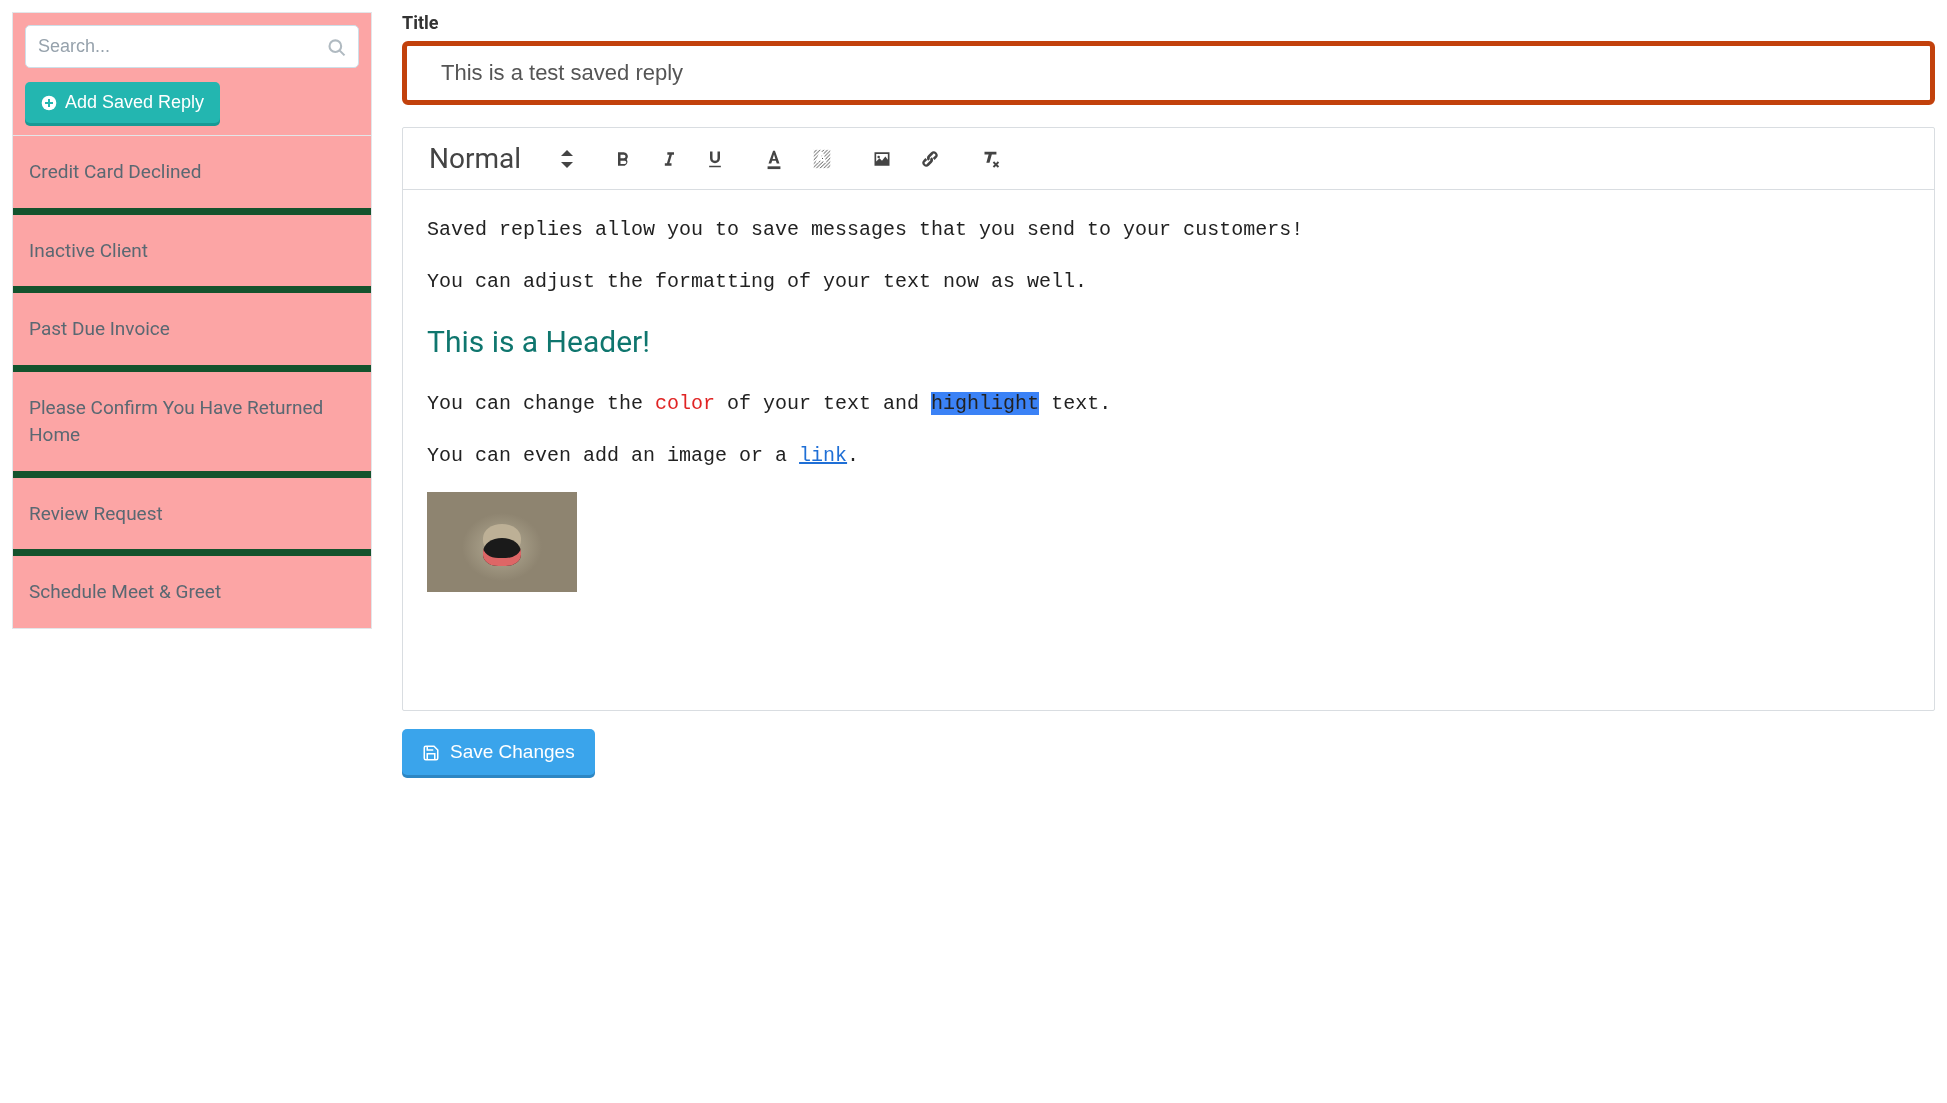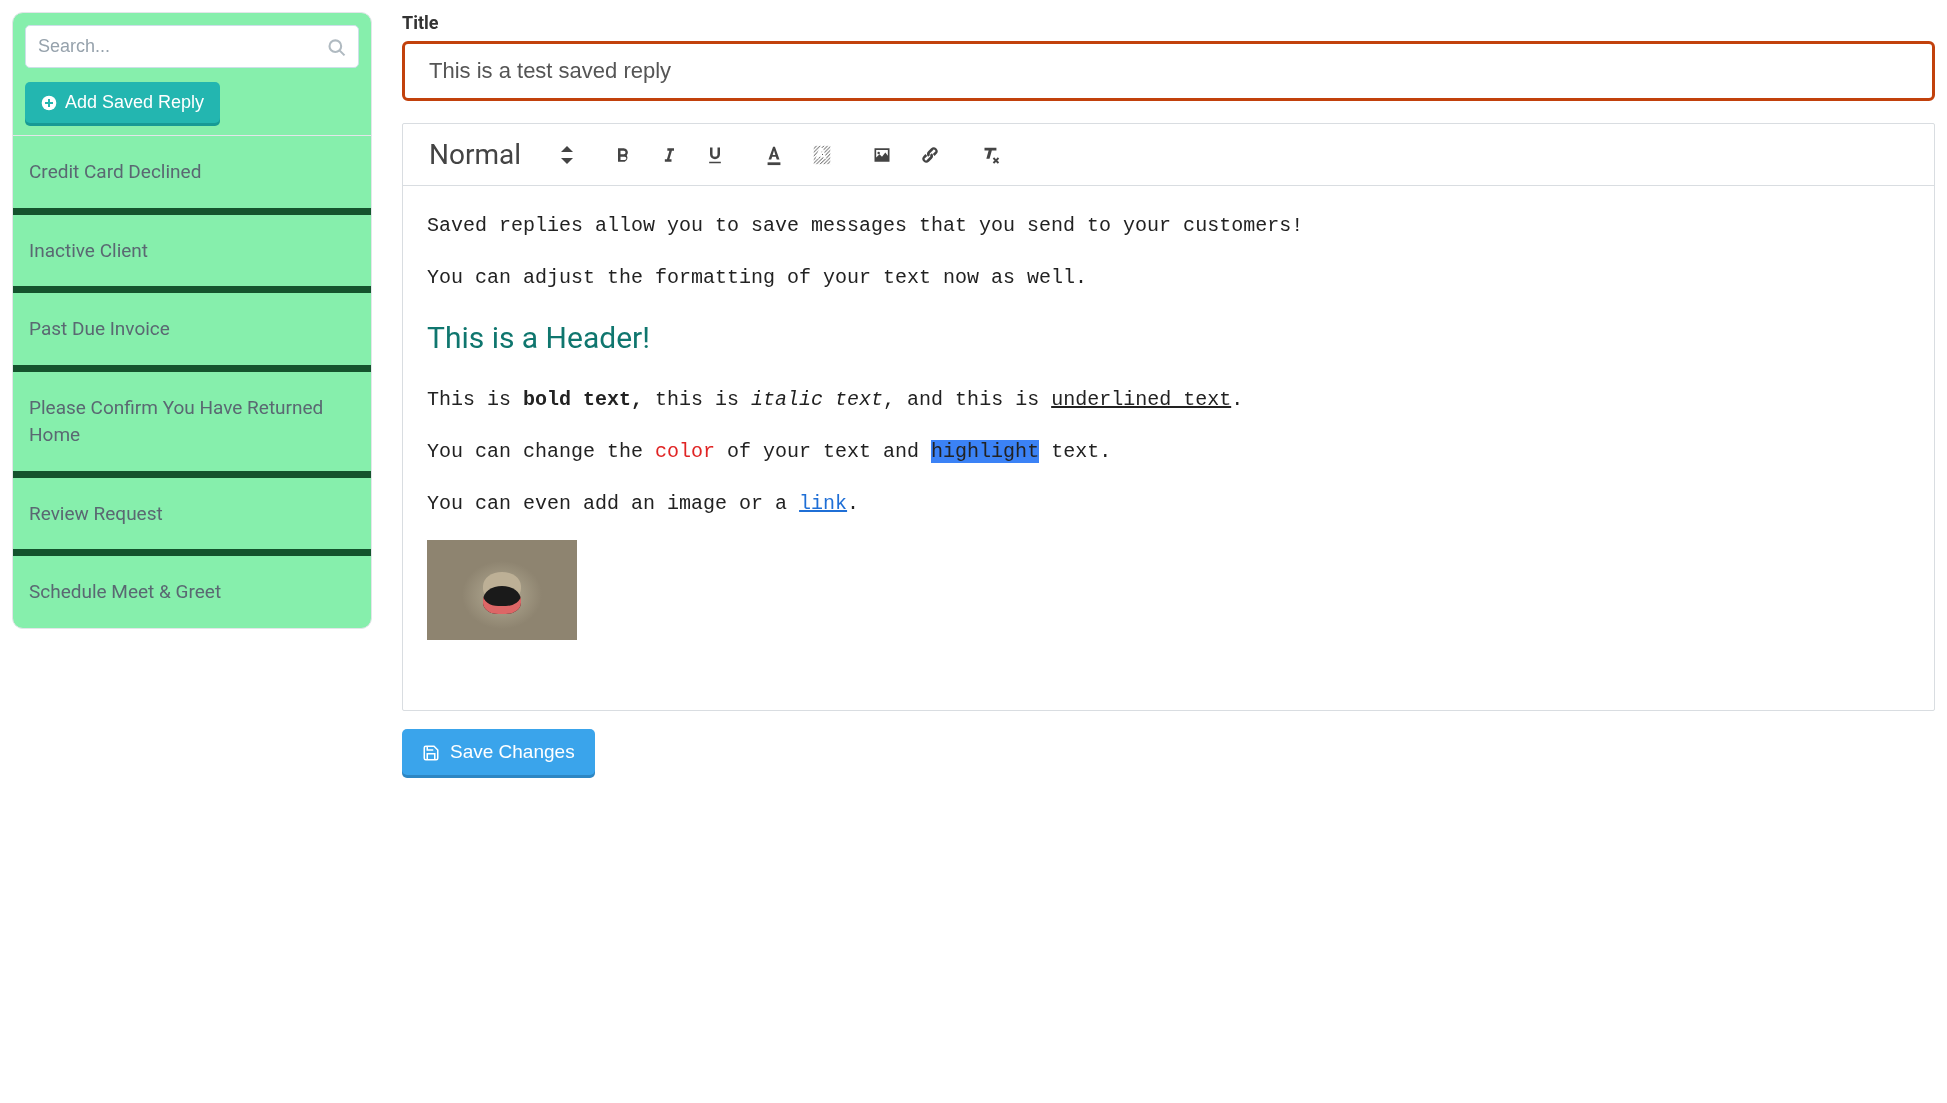--- a/index.html
+++ b/index.html
@@ -12,22 +12,22 @@
   .container {
     display: flex;
     gap: 30px;
     padding: 12px;
   }
   
   .sidebar {
     width: 360px;
     flex-shrink: 0;
     border: 1px solid #e3e6e9;
-    border-radius: 11px;
-    background: #86efac;
+    border-radius: 0;
+    background: #fca5a5;
     overflow: hidden;
     align-self: flex-start;
   }
   .sidebar-top {
     padding: 12px;
   }
   .search-wrap {
     position: relative;
     margin-bottom: 14px;
   }
@@ -82,22 +82,22 @@
   }
   .field-label {
     font-weight: 700;
     color: #333;
     font-size: 18px;
     margin-bottom: 8px;
     display: block;
   }
   .title-input {
     width: 100%;
-    padding: 14px 24px;
-    border: 3px solid #c2410c;
+    padding: 14px 34px;
+    border: 5px solid #c2410c;
     border-radius: 6px;
     font-size: 22px;
     color: #555;
     margin-bottom: 22px;
   }
   .editor-box {
     border: 1px solid #d9dde1;
     border-radius: 2px;
   }
   .toolbar {
@@ -314,23 +314,20 @@
             </span>
           </button>
         </div>
       </div>
 
       <div class="editor-content">
         <p>Saved replies allow you to save messages that you send to your customers!</p>
         <p>You can adjust the formatting of your text now as well.</p>
         <h2>This is a Header!</h2>
         <p>
-          <span>This is </span><span class="bold">bold text,</span><span> this is </span><span class="italic">italic text</span><span>, and this is </span><span class="underline">underlined text</span><span>.</span>
-        </p>
-        <p>
           <span>You can change the </span><span class="color-red">color</span><span> of your text and </span><span class="hl-yellow">highlight</span><span> text.</span>
         </p>
         <p>
           <span>You can even add an image or a </span><a class="link">link</a><span>.</span>
         </p>
         <div class="img-placeholder"></div>
       </div>
     </div>
 
     <button class="btn-save">

